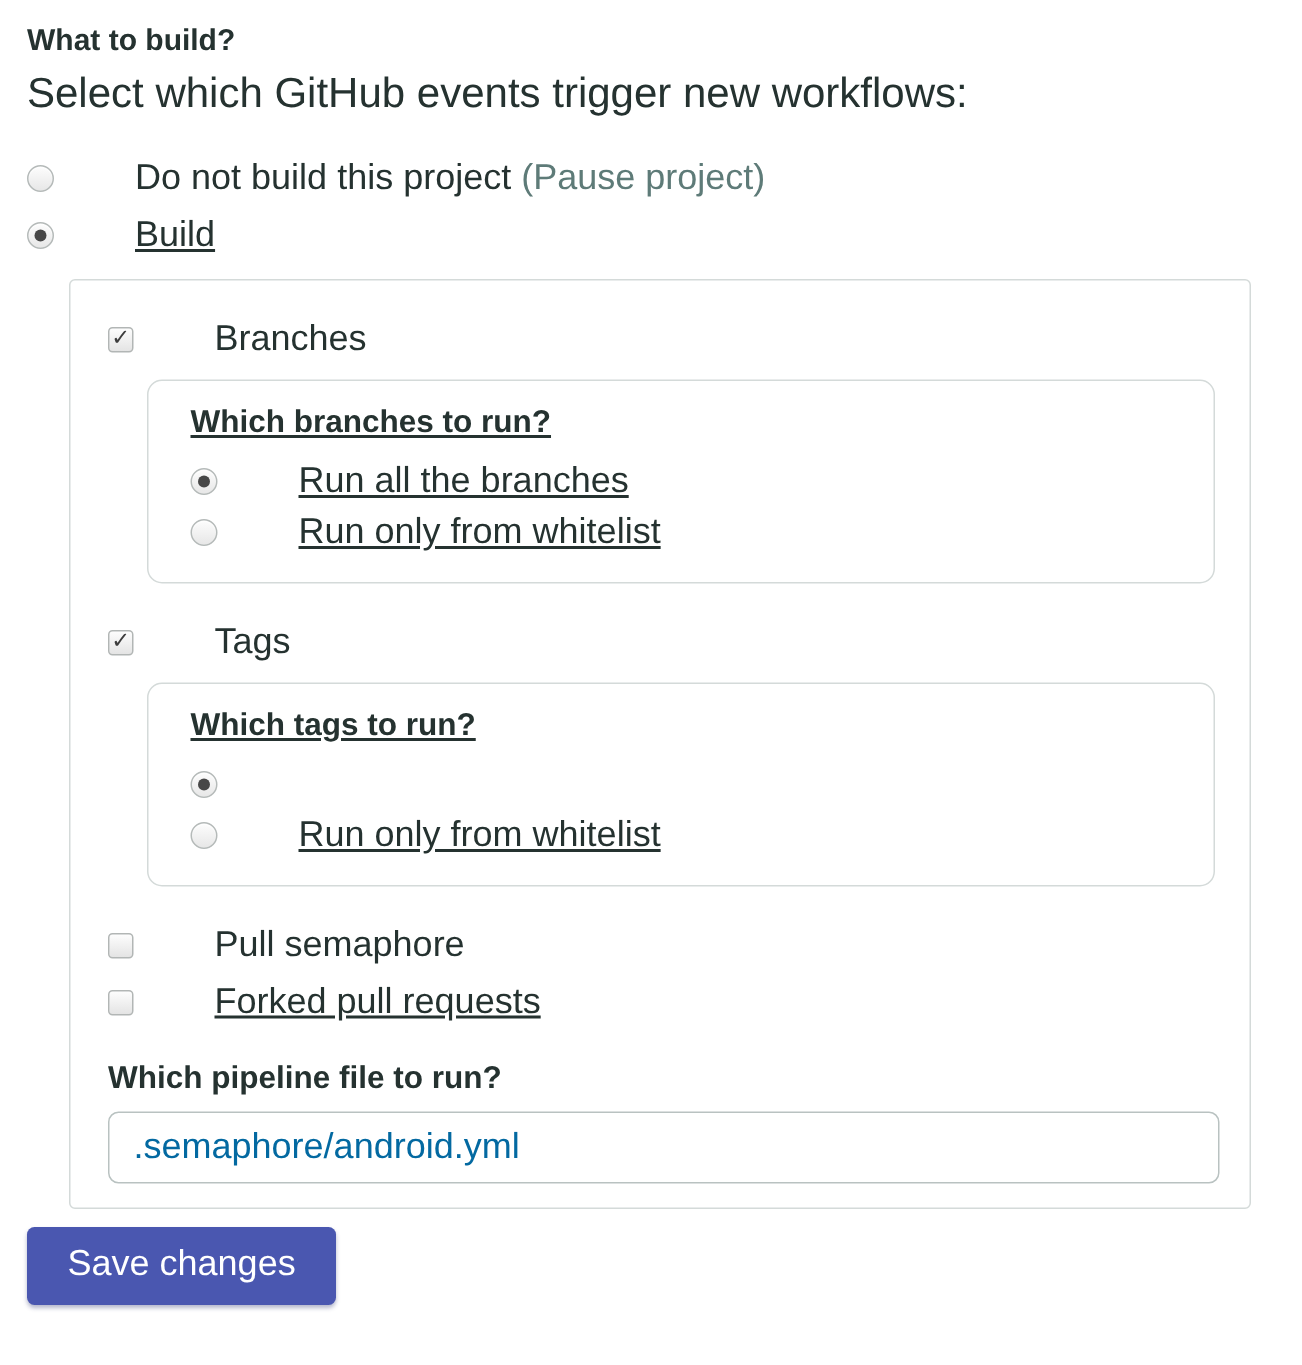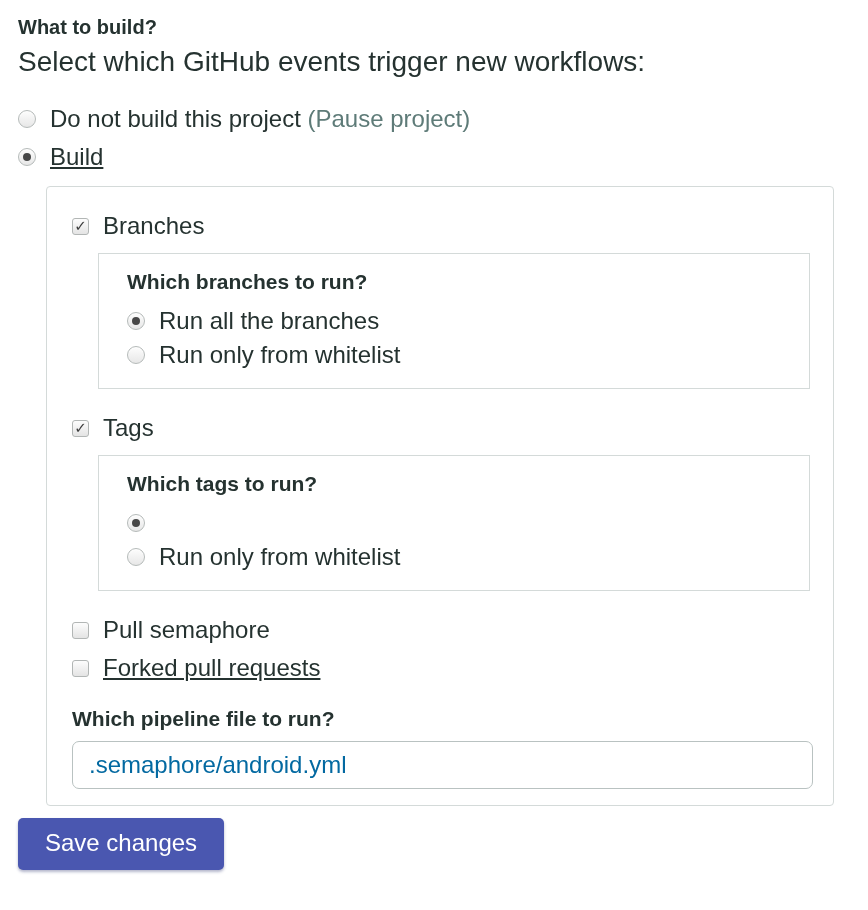--- a/index.html
+++ b/index.html
@@ -24,20 +24,21 @@
     font-size: 28px;
     line-height: 32px;
     margin: 6px 0 0 0;
   }
 
   
   .opt-row {
     display: flex;
     align-items: center;
     height: 34px;
+    gap: 40px;
   }
   .opt-label { font-size: 24px; margin-left: 14px; }
   .link { color: #5e7b78; }
 
   
   .radio {
     width: 18px; height: 18px;
     border-radius: 50%;
     border: 1px solid #b5bab9;
     background: linear-gradient(#fdfdfd, #e7e7e7);
@@ -79,23 +80,24 @@
     width: 788px;
     border: 1px solid #d4dad9;
     border-radius: 4px;
     padding: 22px 24px 16px 25px;
     background: #ffffff;
   }
   .inner-box {
     margin: 10px 0 0 26px;
     width: 712px;
     border: 1px solid #d4dad9;
-    border-radius: 0;
+    border-radius: 10px;
     padding: 14px 0 16px 28px;
     background: #ffffff;
+    text-decoration: underline;
   }
   .question {
     font-size: 21px;
     font-weight: 700;
     line-height: 28px;
     margin: 0;
   }
   .inner-box .opt-row { margin-top: 8px; }
   .inner-box .opt-row + .opt-row { margin-top: 0; }
 

